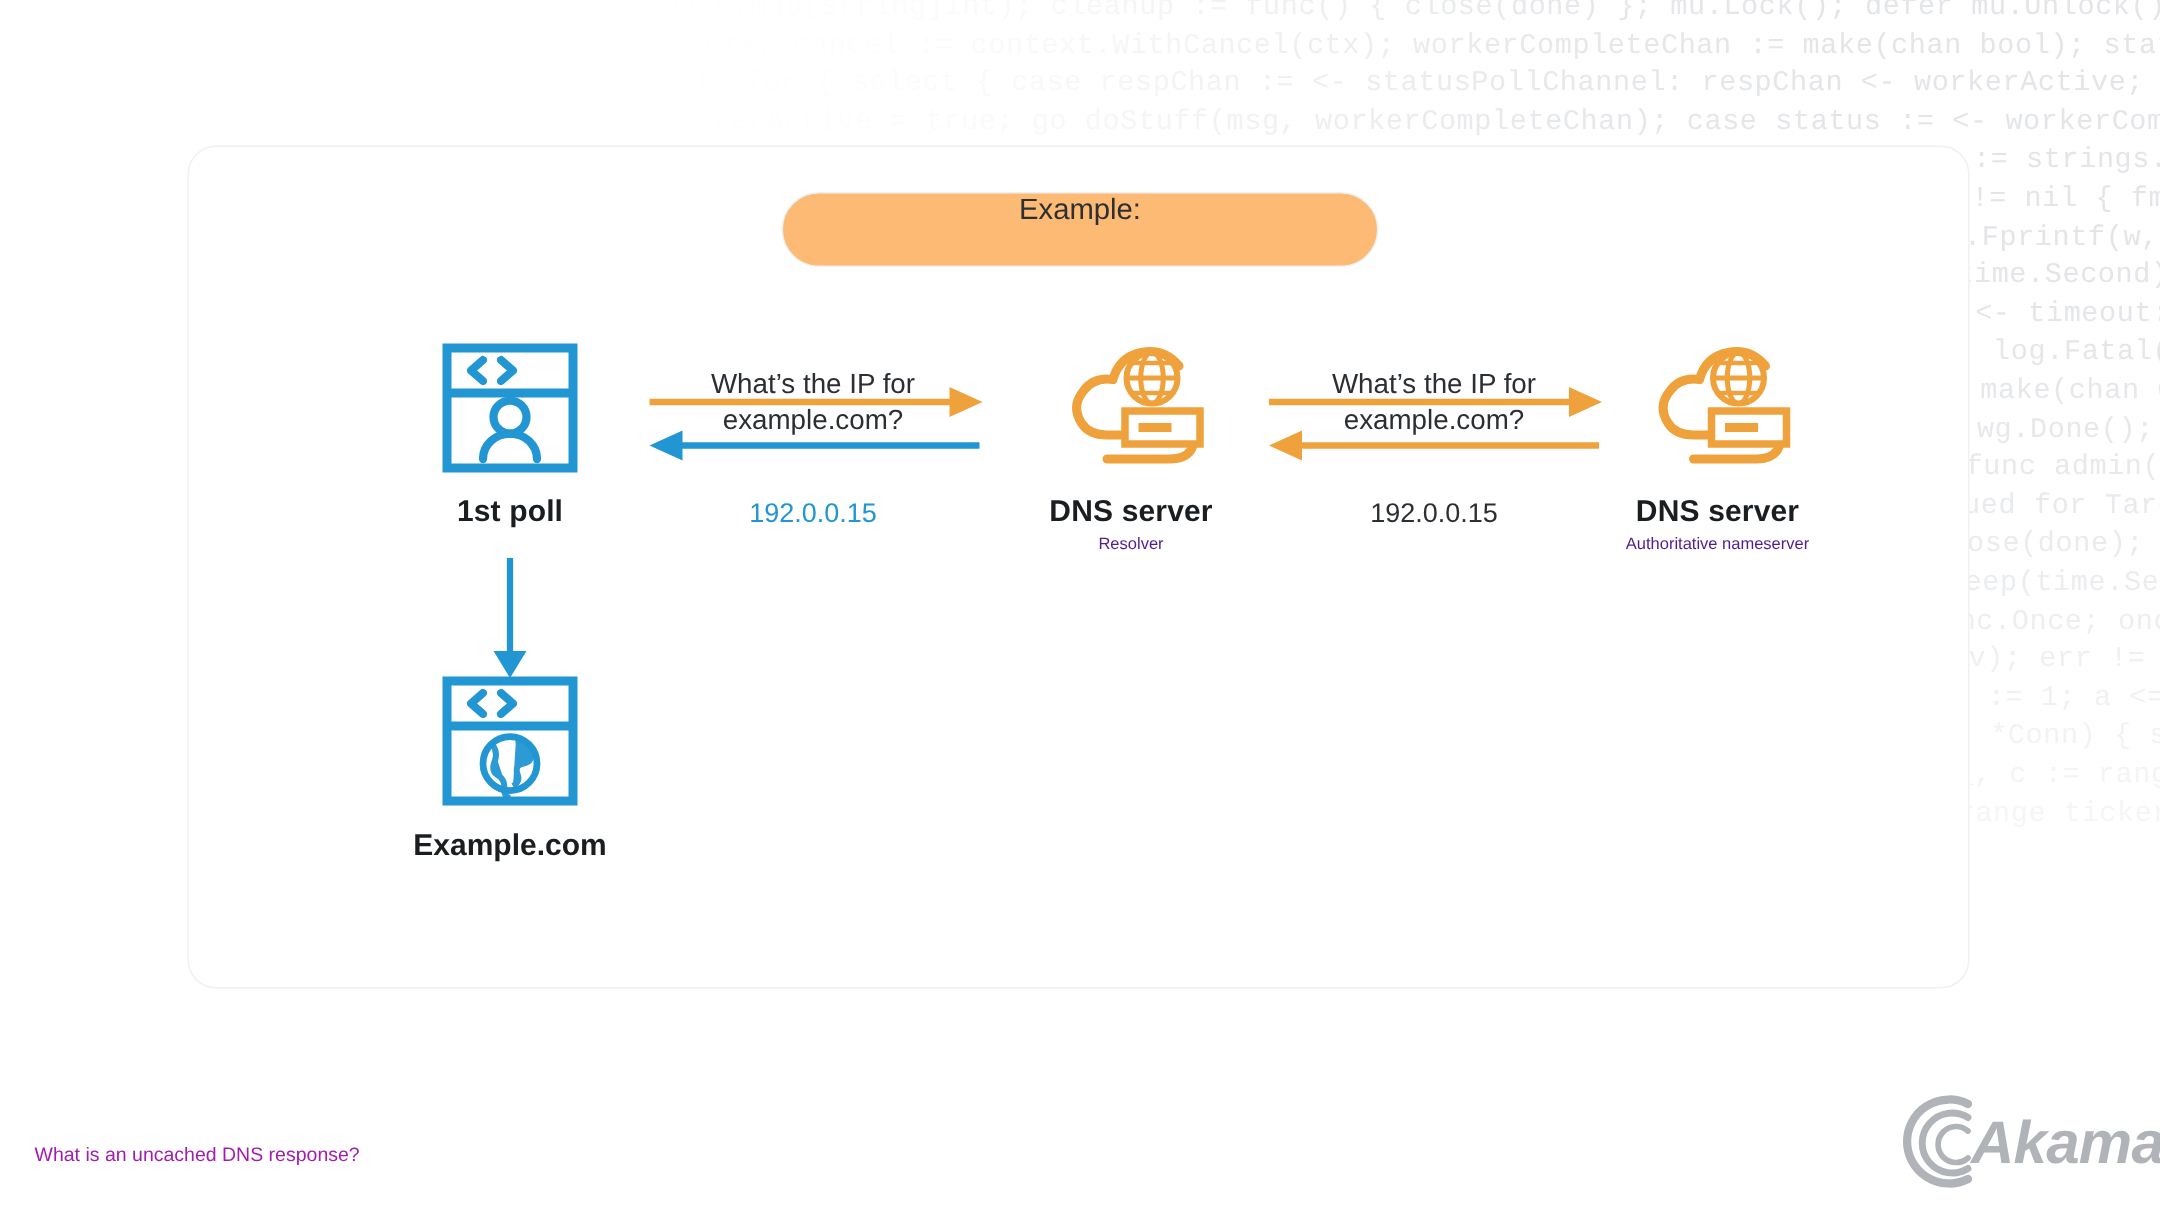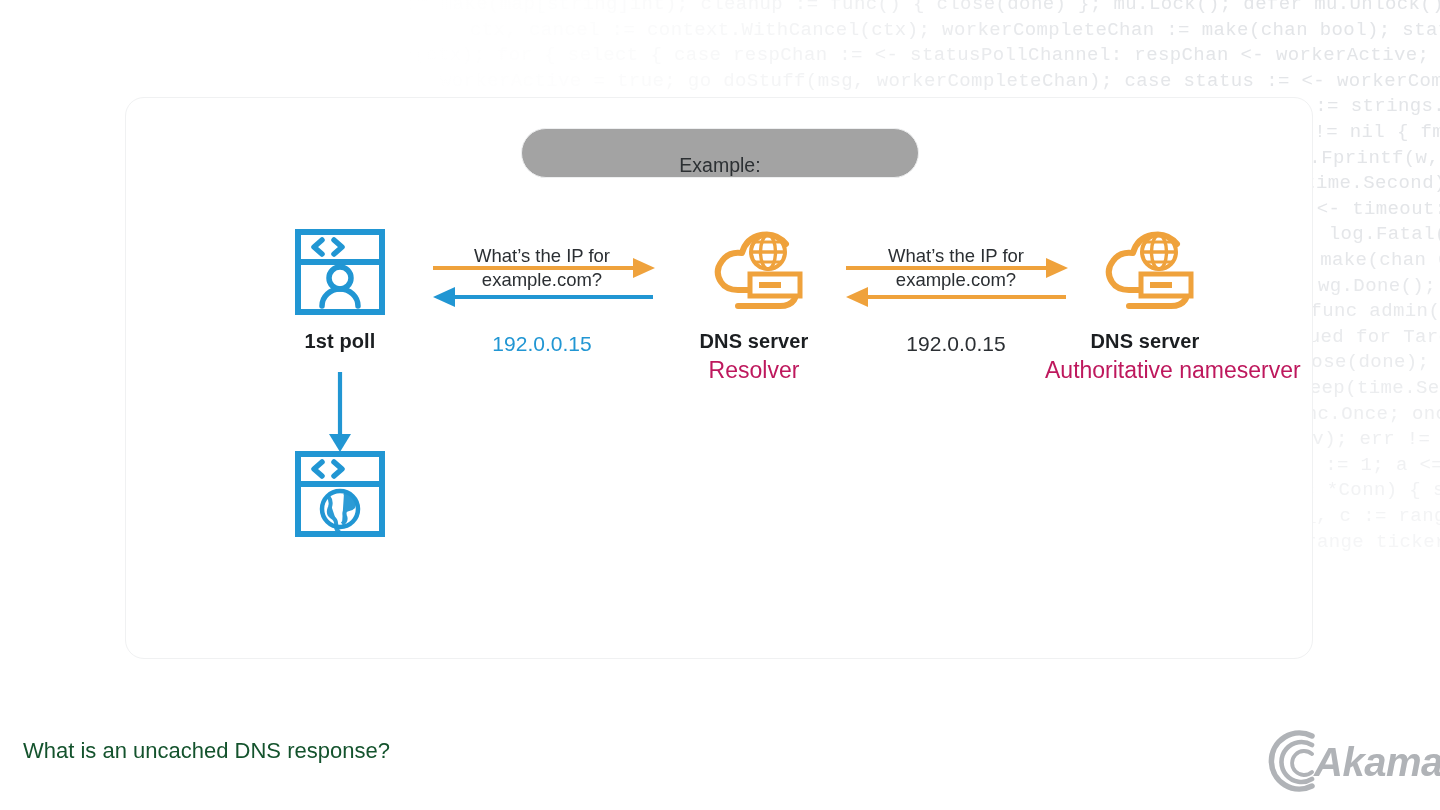--- a/index.html
+++ b/index.html
@@ -50,58 +50,58 @@
   
   #card{
     position:absolute;left:125px;top:97px;width:1188px;height:562px;
     background:#ffffff;border:1.6px solid #f0f1f2;border-radius:19px;
     box-sizing:border-box;
   }
 
   
   #title-pill{
     position:absolute;left:521px;top:128px;width:398px;height:50px;
-    background:#a3a3a3;border:1.4px solid #eeeff0;border-radius:25px;
-    display:flex;align-items:flex-end;justify-content:center;
+    background:#fdba74;border:1.4px solid #eeeff0;border-radius:25px;
+    display:flex;align-items:flex-start;justify-content:center;
     box-sizing:border-box;
   }
   #title-pill .t1{font-size:19.5px;color:#2c3033;font-weight:400;}
   #title-pill .t2{font-size:19.5px;color:#15181b;font-weight:700;}
 
   
   .node{position:absolute;text-align:center;}
   .node .cap-main{
     font-size:20px;font-weight:700;color:#1b1e21;white-space:nowrap;
     letter-spacing:0.1px;
   }
   .node .cap-sub{
-    font-size:23px;font-weight:400;color:#be185d;white-space:nowrap;
+    font-size:11px;font-weight:400;color:#4c1d95;white-space:nowrap;
     margin-top:4px;
   }
   .node .cap-main2{
     font-size:20px;font-weight:700;color:#1b1e21;white-space:nowrap;
     line-height:25px;
   }
 
   
   .flow-q{
     position:absolute;text-align:center;font-size:18.5px;color:#2b2f33;
     line-height:24px;font-weight:400;margin-top:32px;
   }
   .flow-a{
-    position:absolute;text-align:center;font-size:21px;font-weight:400;
+    position:absolute;text-align:center;font-size:18px;font-weight:400;
     white-space:nowrap;
   }
   .flow-a.blue{color:#2196d3;}
   .flow-a.grey{color:#2b2f33;}
 
   
   #footer-caption{
-    position:absolute;left:23px;top:738px;
-    font-size:22px;color:#14532d;font-weight:400;white-space:nowrap;
+    position:absolute;left:23px;top:762px;
+    font-size:13px;color:#a21caf;font-weight:400;white-space:nowrap;
   }
   #akamai-logo{
     position:absolute;left:1268px;top:730px;width:160px;height:62px;
   }
   #akamai-logo .word{
     position:absolute;left:46px;top:10px;
     font-size:40px;font-weight:700;font-style:italic;color:#b0b3b7;
     letter-spacing:-0.5px;font-family:"Liberation Sans",sans-serif;
   }
   svg{display:block;overflow:visible;}
@@ -145,20 +145,21 @@
     <svg width="92" height="88" viewBox="0 0 92 88" aria-hidden="true">
       <rect x="4" y="4" width="84" height="80" fill="none" stroke="#2196d3" stroke-width="6"></rect>
       <line x1="4" y1="34" x2="88" y2="34" stroke="#2196d3" stroke-width="6"></line>
       <path d="M28 12 L20 19 L28 26" fill="none" stroke="#2196d3" stroke-width="5.5" stroke-linecap="round" stroke-linejoin="round"></path>
       <path d="M40 12 L48 19 L40 26" fill="none" stroke="#2196d3" stroke-width="5.5" stroke-linecap="round" stroke-linejoin="round"></path>
       <circle cx="46" cy="59" r="18" fill="none" stroke="#2196d3" stroke-width="4.5"></circle>
       <path d="M34 46 q4 5 2 11 q-3 7 2 10 q5 3 4 9 q0 5 4 6" fill="#2196d3" opacity="0.95" stroke="#2196d3" stroke-width="4" stroke-linejoin="round"></path>
       <path d="M50 43 q8 2 10 9 q1 6 -5 7 q-6 1 -4 7 q2 5 -3 8" fill="#2196d3" opacity="0.95" stroke="#2196d3" stroke-width="4" stroke-linejoin="round"></path>
     </svg>
   </div>
+  <div class="cap-main2" style="margin-top:14px;">Example.com</div>
 </div>
 
 <div class="flow-q" style="left:442px;top:212px;width:200px;">
   <div>What’s the IP for</div>
   <div>example.com?</div>
 </div>
 <div style="position:absolute;left:425px;top:254px;">
   <svg width="240" height="58" viewBox="0 0 240 58" aria-hidden="true">
     <line x1="8" y1="14" x2="212" y2="14" stroke="#efa23c" stroke-width="4.2"></line>
     <path d="M208 4 L230 14 L208 24 Z" fill="#efa23c"></path>

